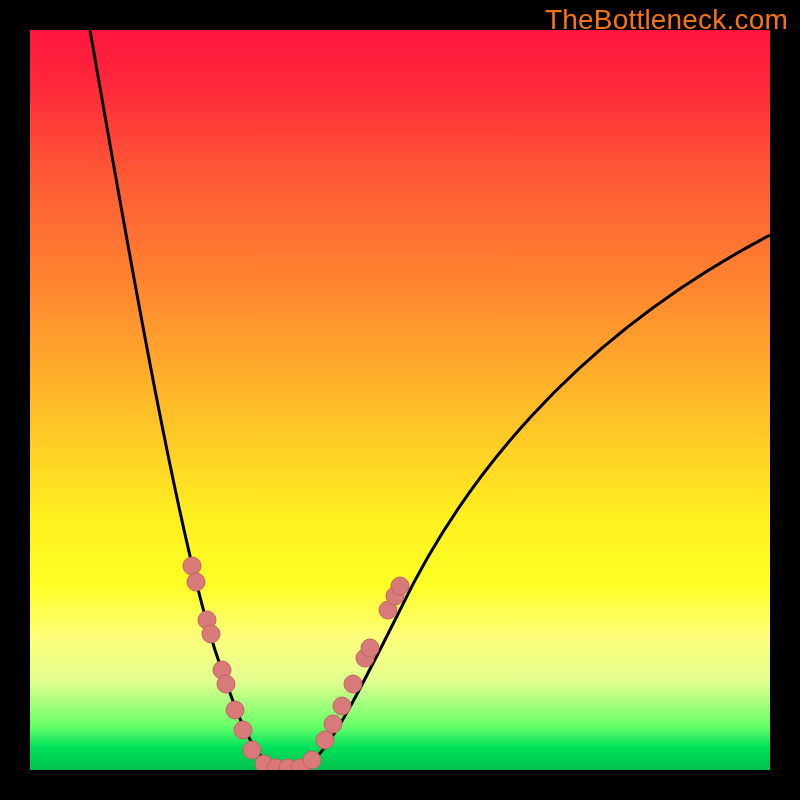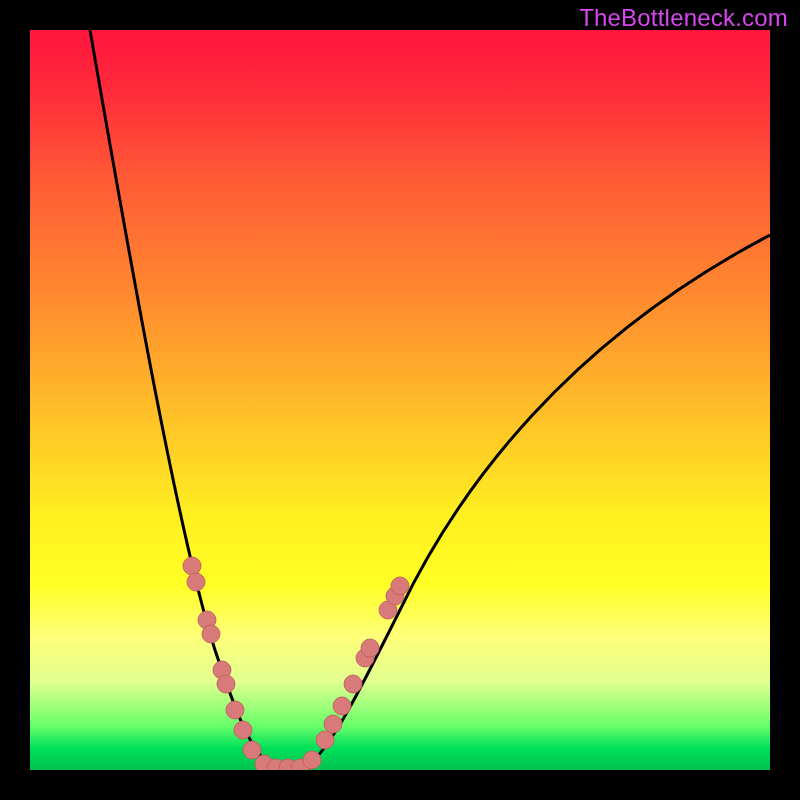--- a/index.html
+++ b/index.html
@@ -29,22 +29,22 @@
       #e1ff8f 88%,
       #6aff6a 94%,
       #00e05a 97%,
       #00c24d 100%
     );
   }
   .watermark {
     position: absolute;
     top: 4px;
     right: 12px;
-    color: #d946ef;
-    font-size: 24px;
+    color: #f97316;
+    font-size: 28px;
     font-weight: 500;
     letter-spacing: 0.2px;
   }
   svg.curve {
     position: absolute;
     left: 0;
     top: 0;
     width: 740px;
     height: 740px;
   }

